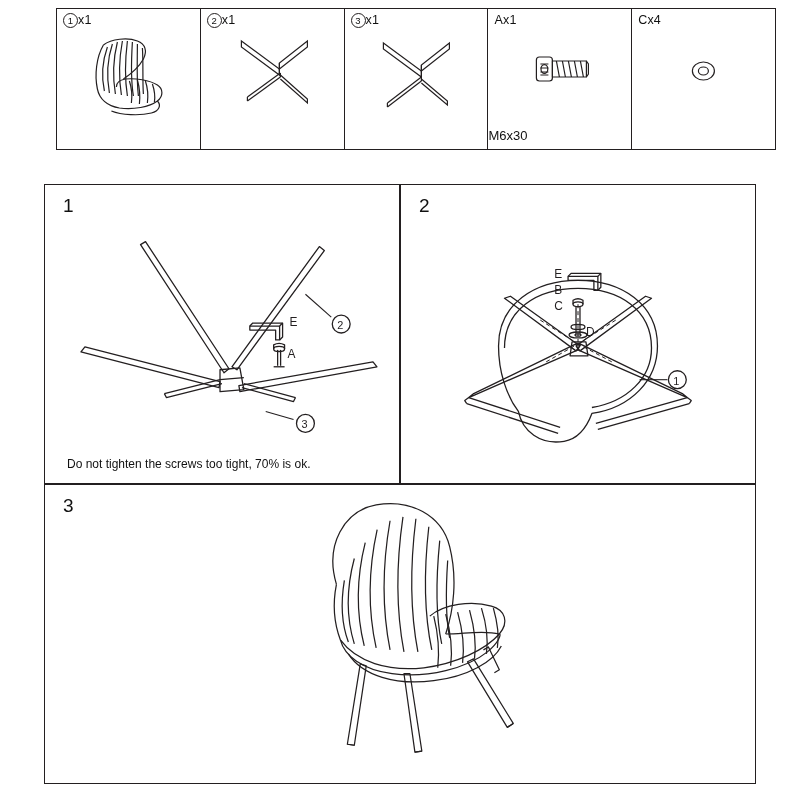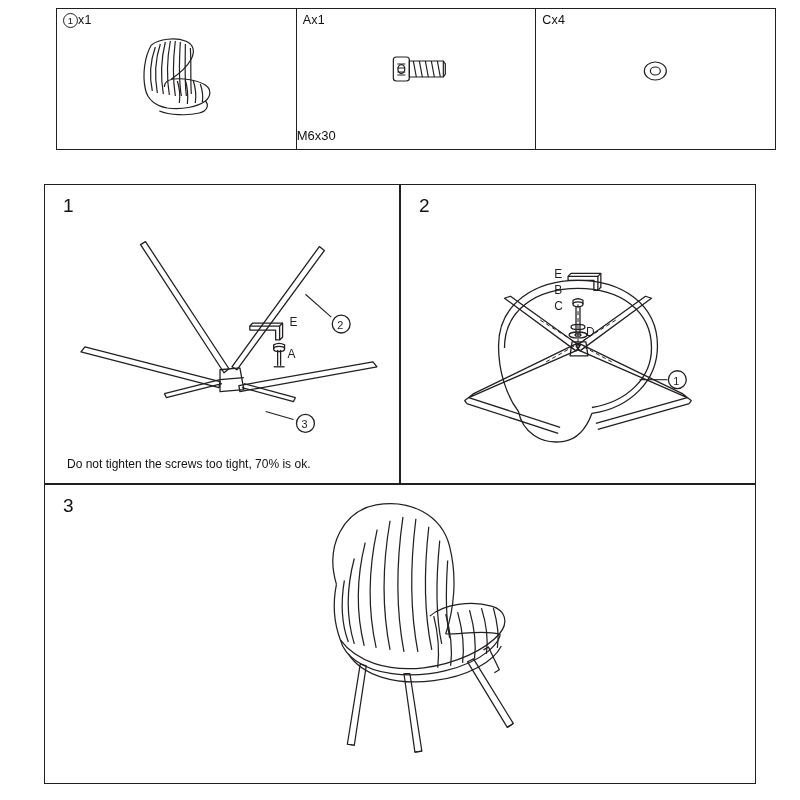--- a/index.html
+++ b/index.html
@@ -138,21 +138,59 @@
             <path d="M59 25 C60 40 59 57 60 71"></path>
             <path d="M46 58 C48 64 49 72 48 80"></path>
             <path d="M54 57 C56 64 57 72 56 81"></path>
             <path d="M62 58 C64 64 65 72 64 80"></path>
             <path d="M69 61 C71 67 72 73 71 79"></path>
           </g>
         </svg>
       </div>
     </div>
 
-
+    <div class="part-cell">
+      <div class="part-label">
+        <span class="circnum">2</span><span>x1</span>
+      </div>
+      <div class="part-art">
+        <svg viewBox="0 0 90 104" preserveAspectRatio="xMidYMid meet">
+          <g fill="none" stroke="#231f20" stroke-width="1.2">
+            <path d="M14 18 L52 46 L52 52 L14 24 Z"></path>
+            <path d="M52 46 L80 24 L80 18 L52 40 Z"></path>
+            <path d="M52 52 L52 40"></path>
+            <path d="M20 74 L53 50"></path>
+            <path d="M20 78 L53 54"></path>
+            <path d="M20 74 L20 78"></path>
+            <path d="M53 50 L53 54"></path>
+            <path d="M53 52 L80 76 L80 80 L53 56"></path>
+          </g>
+        </svg>
+      </div>
+    </div>
+
+    <div class="part-cell">
+      <div class="part-label">
+        <span class="circnum">3</span><span>x1</span>
+      </div>
+      <div class="part-art">
+        <svg viewBox="0 0 90 104" preserveAspectRatio="xMidYMid meet">
+          <g fill="none" stroke="#231f20" stroke-width="1.2">
+            <path d="M12 20 L50 48 L50 54 L12 26 Z"></path>
+            <path d="M50 48 L78 26 L78 20 L50 42 Z"></path>
+            <path d="M50 54 L50 42"></path>
+            <path d="M16 80 L50 54"></path>
+            <path d="M16 84 L50 58"></path>
+            <path d="M16 80 L16 84"></path>
+            <path d="M50 54 L50 58"></path>
+            <path d="M50 56 L76 78 L76 82 L50 60"></path>
+          </g>
+        </svg>
+      </div>
+    </div>
 
     <div class="part-cell">
       <div class="part-label">Ax1</div>
       <div class="part-art">
         <svg viewBox="0 0 90 104" preserveAspectRatio="xMidYMid meet">
           <g fill="none" stroke="#231f20" stroke-width="1.2">
             <rect x="22" y="34" width="16" height="24" rx="3"></rect>
             <path d="M26 41 h8 M26 45 h8 M26 49 h8 M26 52 h8"></path>
             <ellipse cx="30" cy="46" rx="3.4" ry="4.4"></ellipse>
             <path d="M38 38 L72 38 L72 54 L38 54 Z"></path>

